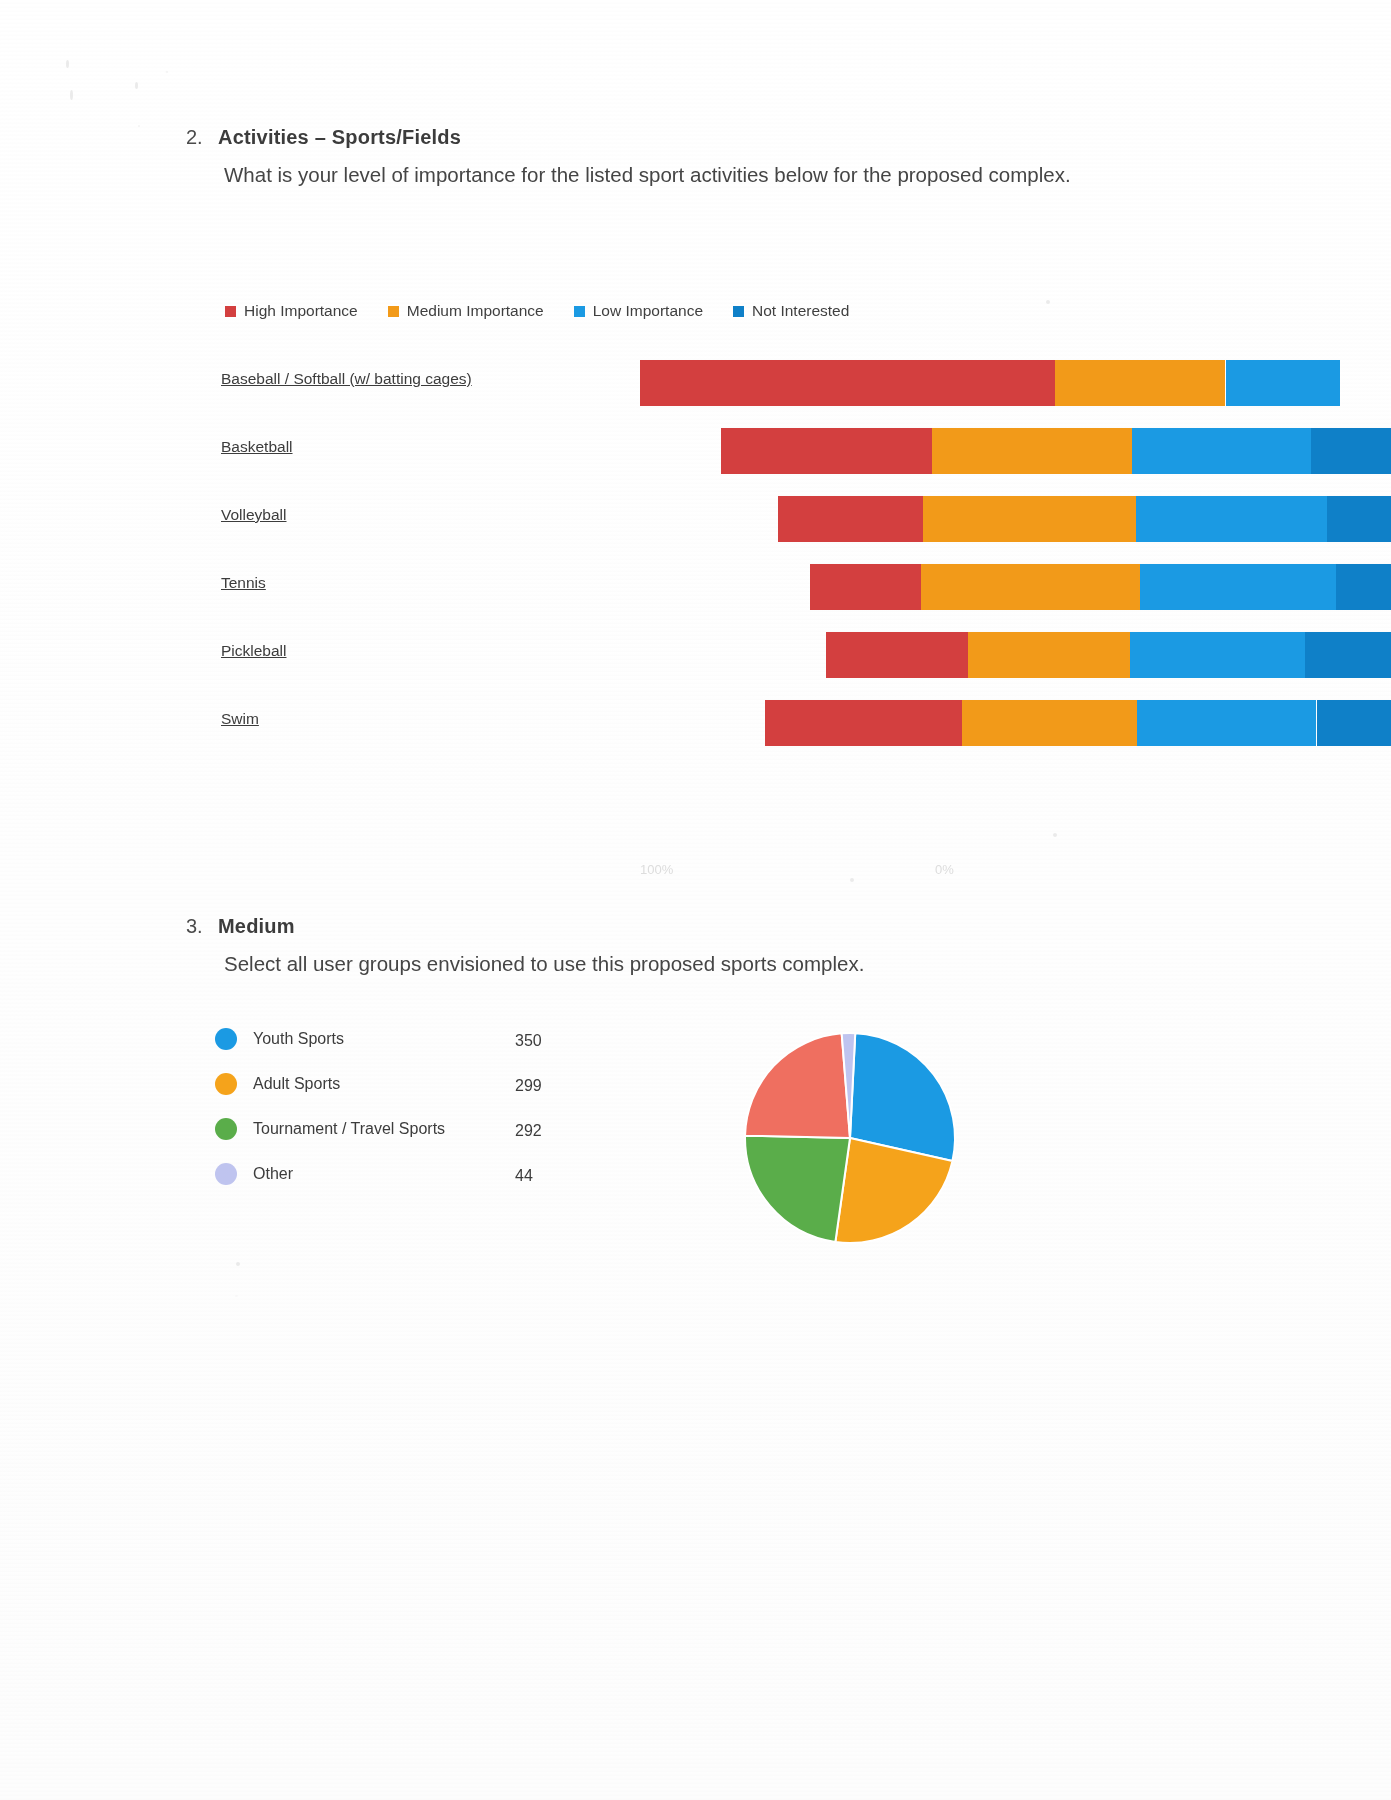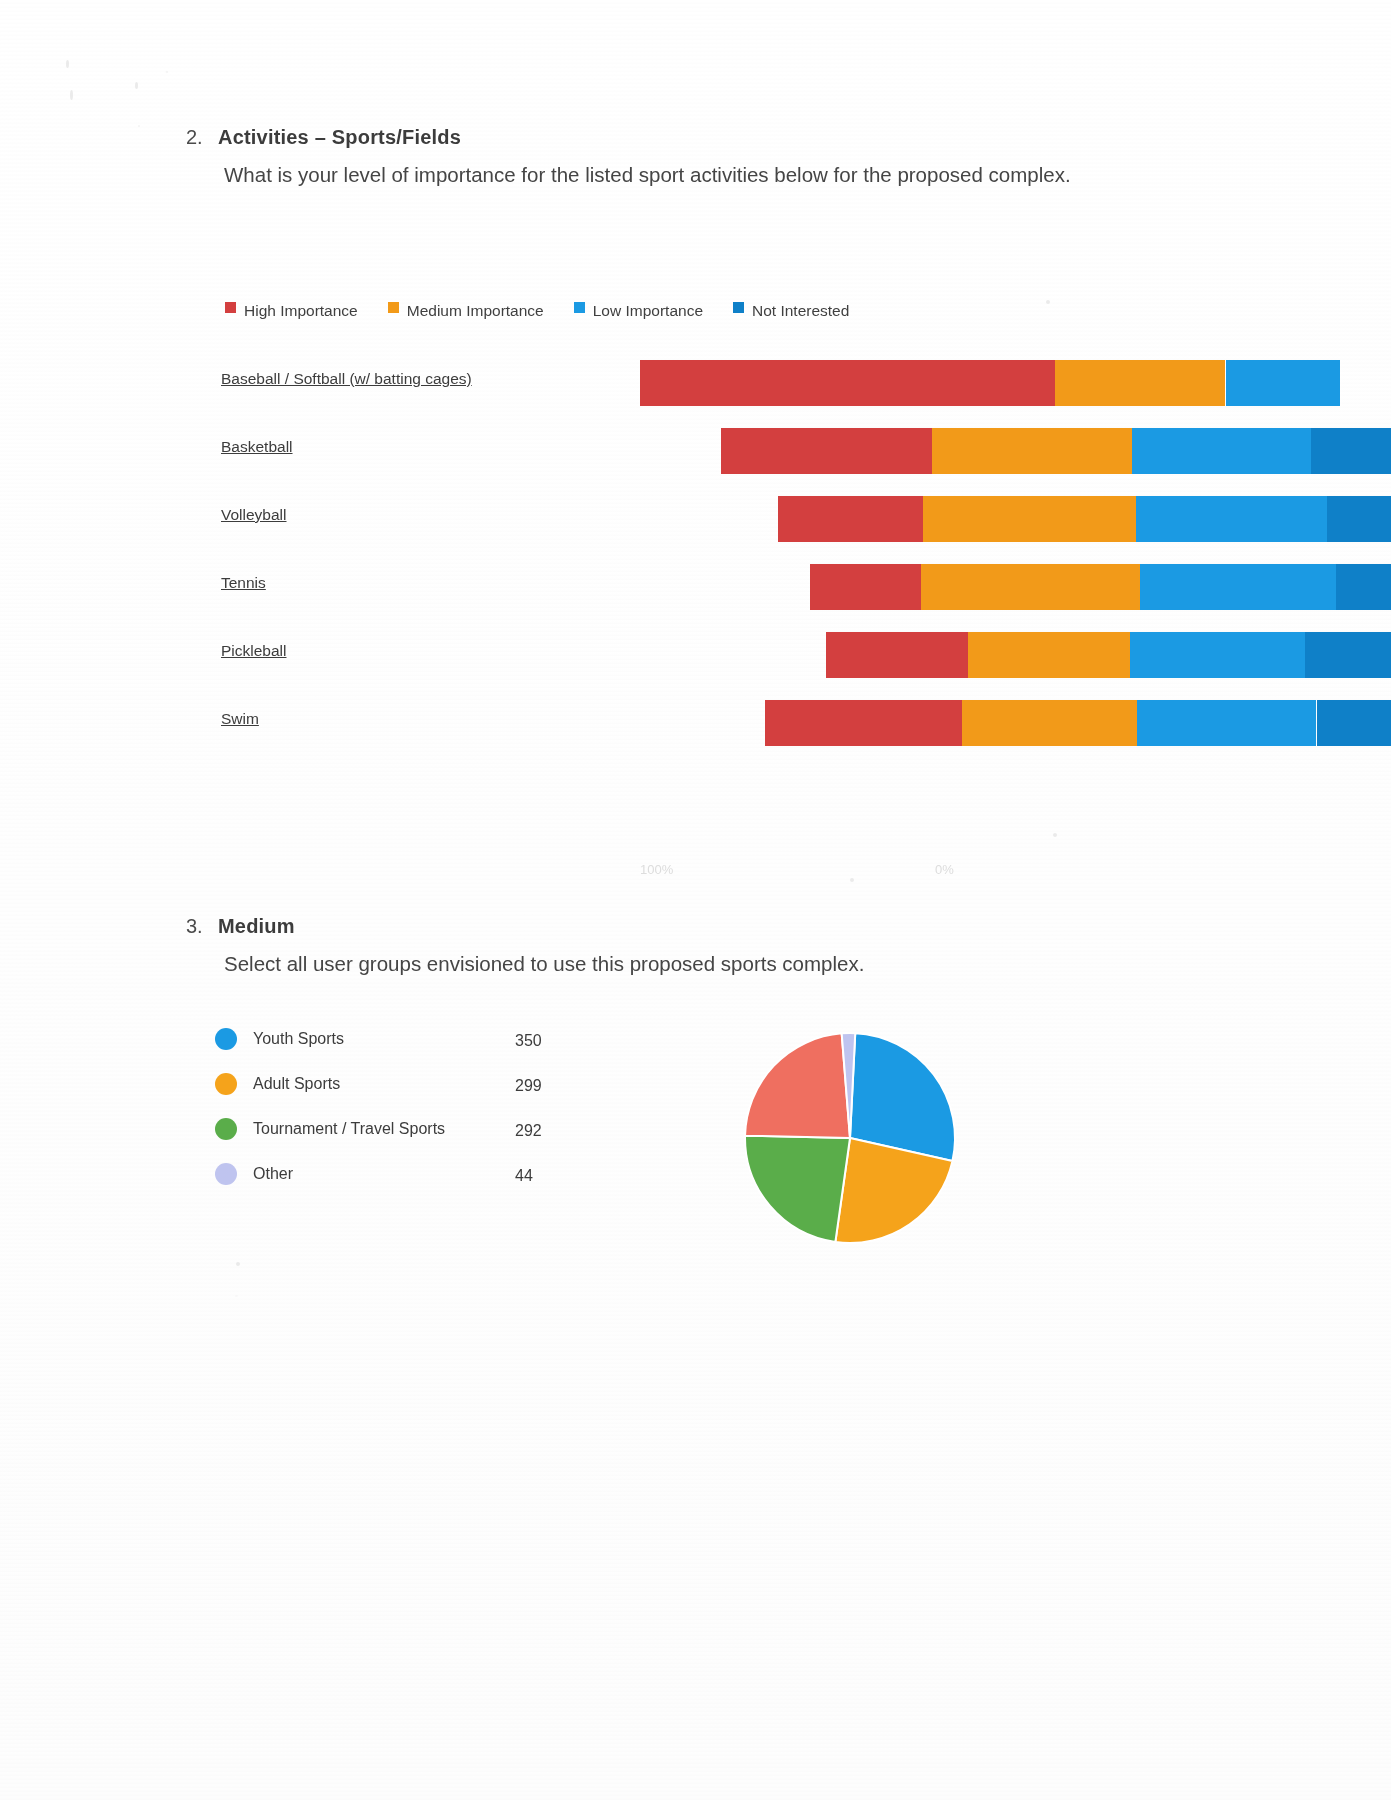--- a/index.html
+++ b/index.html
@@ -44,21 +44,21 @@
     position:absolute;left:30px;top:32px;
     width:860px;
     font-size:20.5px;line-height:33px;color:#454545;
     font-weight:300;
     margin-left:8px;
   }
 
   
   .bar-chart{position:absolute;left:215px;top:290px;width:1010px;height:580px;}
   .legend{position:absolute;left:10px;top:12px;display:flex;align-items:center;}
-  .legend-item{display:flex;align-items:flex-start;margin-right:30px;}
+  .legend-item{display:flex;align-items:center;margin-right:30px;}
   .legend-swatch{width:11px;height:11px;margin-right:8px;display:inline-block;}
   .legend-label{font-size:15.5px;color:#3f3f3f;white-space:nowrap;}
 
   .rows{position:absolute;left:0;top:62px;width:1010px;}
   .bar-row{position:relative;height:68px;}
   .bar-cat{
     position:absolute;left:6px;top:18px;
     font-size:15.5px;color:#3c3c3c;white-space:nowrap;text-decoration:underline;
   }
   .bar-track{position:absolute;left:300px;top:8px;height:46px;width:700px;}

